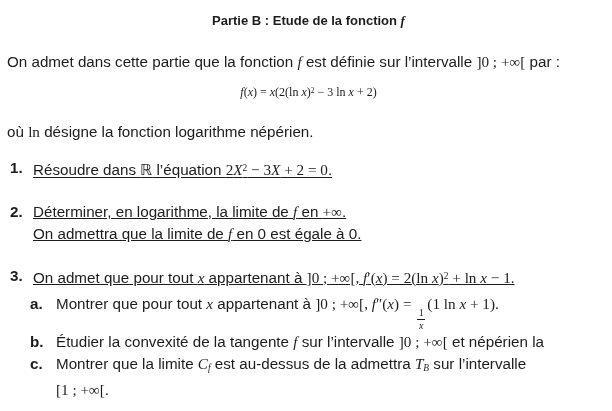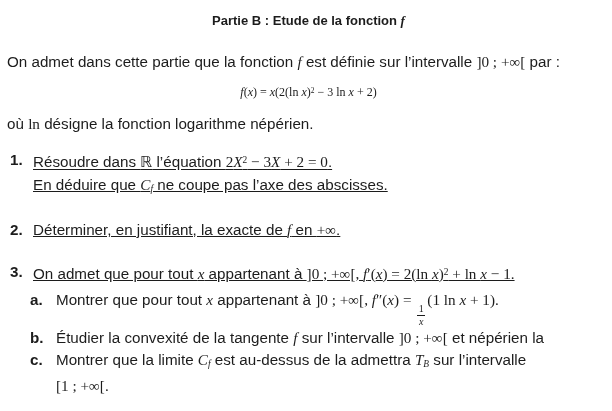--- a/index.html
+++ b/index.html
@@ -21,21 +21,21 @@
     font-size: 13px;
     white-space: nowrap;
   }
   .intro { margin-top: 19px; white-space: nowrap; }
   .formula {
     margin-top: 7px;
     text-align: center;
     font-size: 12px;
     white-space: nowrap;
   }
-  .ln-note { margin-top: 10px; white-space: nowrap; }
+  .ln-note { margin-top: 18px; white-space: nowrap; }
 
   .qitem { display: flex; align-items: flex-start; }
   .q1 { margin-top: 14px; }
   .q2 { margin-top: 19px; }
   .q3 { margin-top: 20px; }
   .qnum { width: 23px; margin-left: 3px; flex: none; font-weight: 700; }
   .qbody { flex: 1; min-width: 0; }
   .line { white-space: nowrap; text-decoration: underline; }
 
   .subs { margin-top: 4px; }
@@ -85,28 +85,28 @@
   <p class="intro"><span class="seg-t">On admet dans cette partie que la fonction </span><span class="seg-m">f</span><span class="seg-t"> est définie sur l’intervalle </span><span class="seg-r">]0 ; +∞[</span><span class="seg-t"> par :</span></p>
 
   <div class="formula"><span class="seg-m">f</span><span class="seg-r">(</span><span class="seg-m">x</span><span class="seg-r">) = </span><span class="seg-m">x</span><span class="seg-r">(2(ln </span><span class="seg-m">x</span><span class="seg-r">)</span><span class="seg-sup">2</span><span class="seg-r"> − 3 ln </span><span class="seg-m">x</span><span class="seg-r"> + 2)</span></div>
 
   <p class="ln-note"><span class="seg-t">où </span><span class="seg-r">ln</span><span class="seg-t"> désigne la fonction logarithme népérien.</span></p>
 
   <div class="qitem q1">
     <span class="qnum">1.</span>
     <div class="qbody">
       <div class="line"><span class="seg-t">Résoudre dans </span><span class="seg-bb">ℝ</span><span class="seg-t"> l’équation </span><span class="seg-r">2</span><span class="seg-m">X</span><span class="seg-sup">2</span><span class="seg-r"> − 3</span><span class="seg-m">X</span><span class="seg-r"> + 2 = 0</span><span class="seg-t">.</span></div>
-      <div class="line"><span class="seg-t">En déduire que </span><span class="seg-m">C</span><span class="seg-sub">f</span><span class="seg-t"> ne coupe pas l’axe des abscisses.</span></div>
     </div>
   </div>
 
   <div class="qitem q2">
     <span class="qnum">2.</span>
     <div class="qbody">
-      <div class="line"><span class="seg-t">Déterminer, en justifiant, la exacte de </span><span class="seg-m">f</span><span class="seg-t"> en </span><span class="seg-r">+∞</span><span class="seg-t">.</span></div>
+      <div class="line"><span class="seg-t">Déterminer, en logarithme, la limite de </span><span class="seg-m">f</span><span class="seg-t"> en </span><span class="seg-r">+∞</span><span class="seg-t">.</span></div>
+      <div class="line"><span class="seg-t">On admettra que la limite de </span><span class="seg-m">f</span><span class="seg-t"> en 0 est égale à 0.</span></div>
     </div>
   </div>
 
   <div class="qitem q3">
     <span class="qnum">3.</span>
     <div class="qbody">
       <div class="line"><span class="seg-t">On admet que pour tout </span><span class="seg-m">x</span><span class="seg-t"> appartenant à </span><span class="seg-r">]0 ; +∞[, </span><span class="seg-m">f</span><span class="seg-r">′(</span><span class="seg-m">x</span><span class="seg-r">) = 2(ln </span><span class="seg-m">x</span><span class="seg-r">)</span><span class="seg-sup">2</span><span class="seg-r"> + ln </span><span class="seg-m">x</span><span class="seg-r"> − 1.</span></div>
     </div>
   </div>
 

